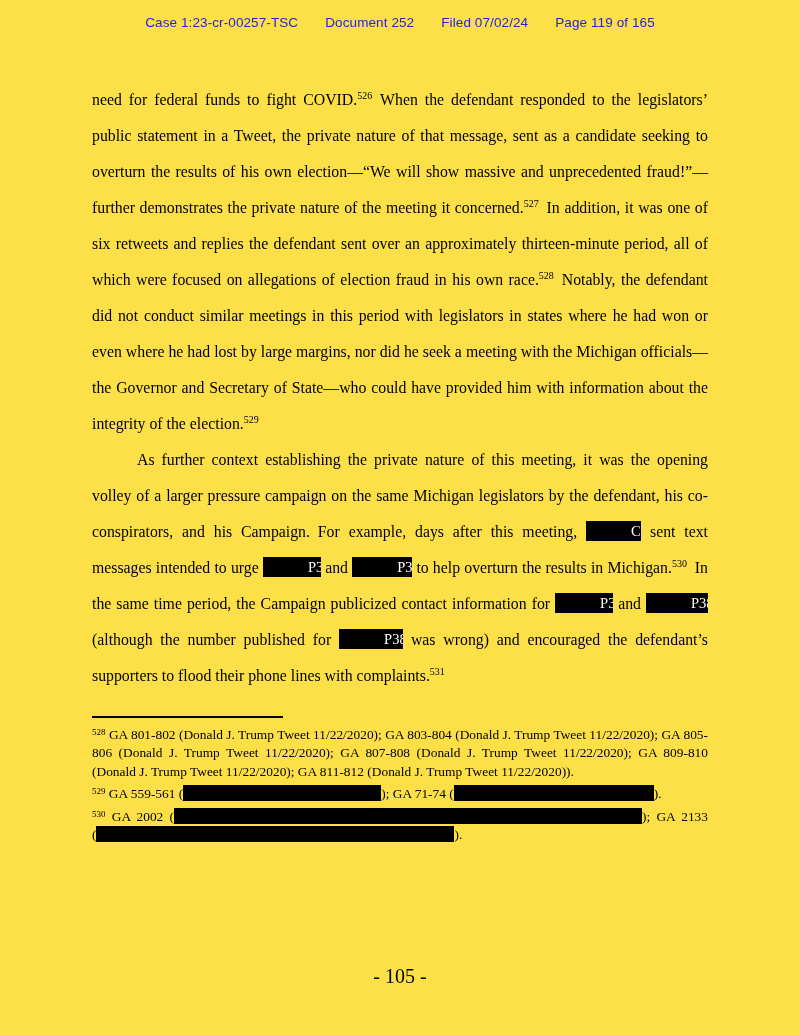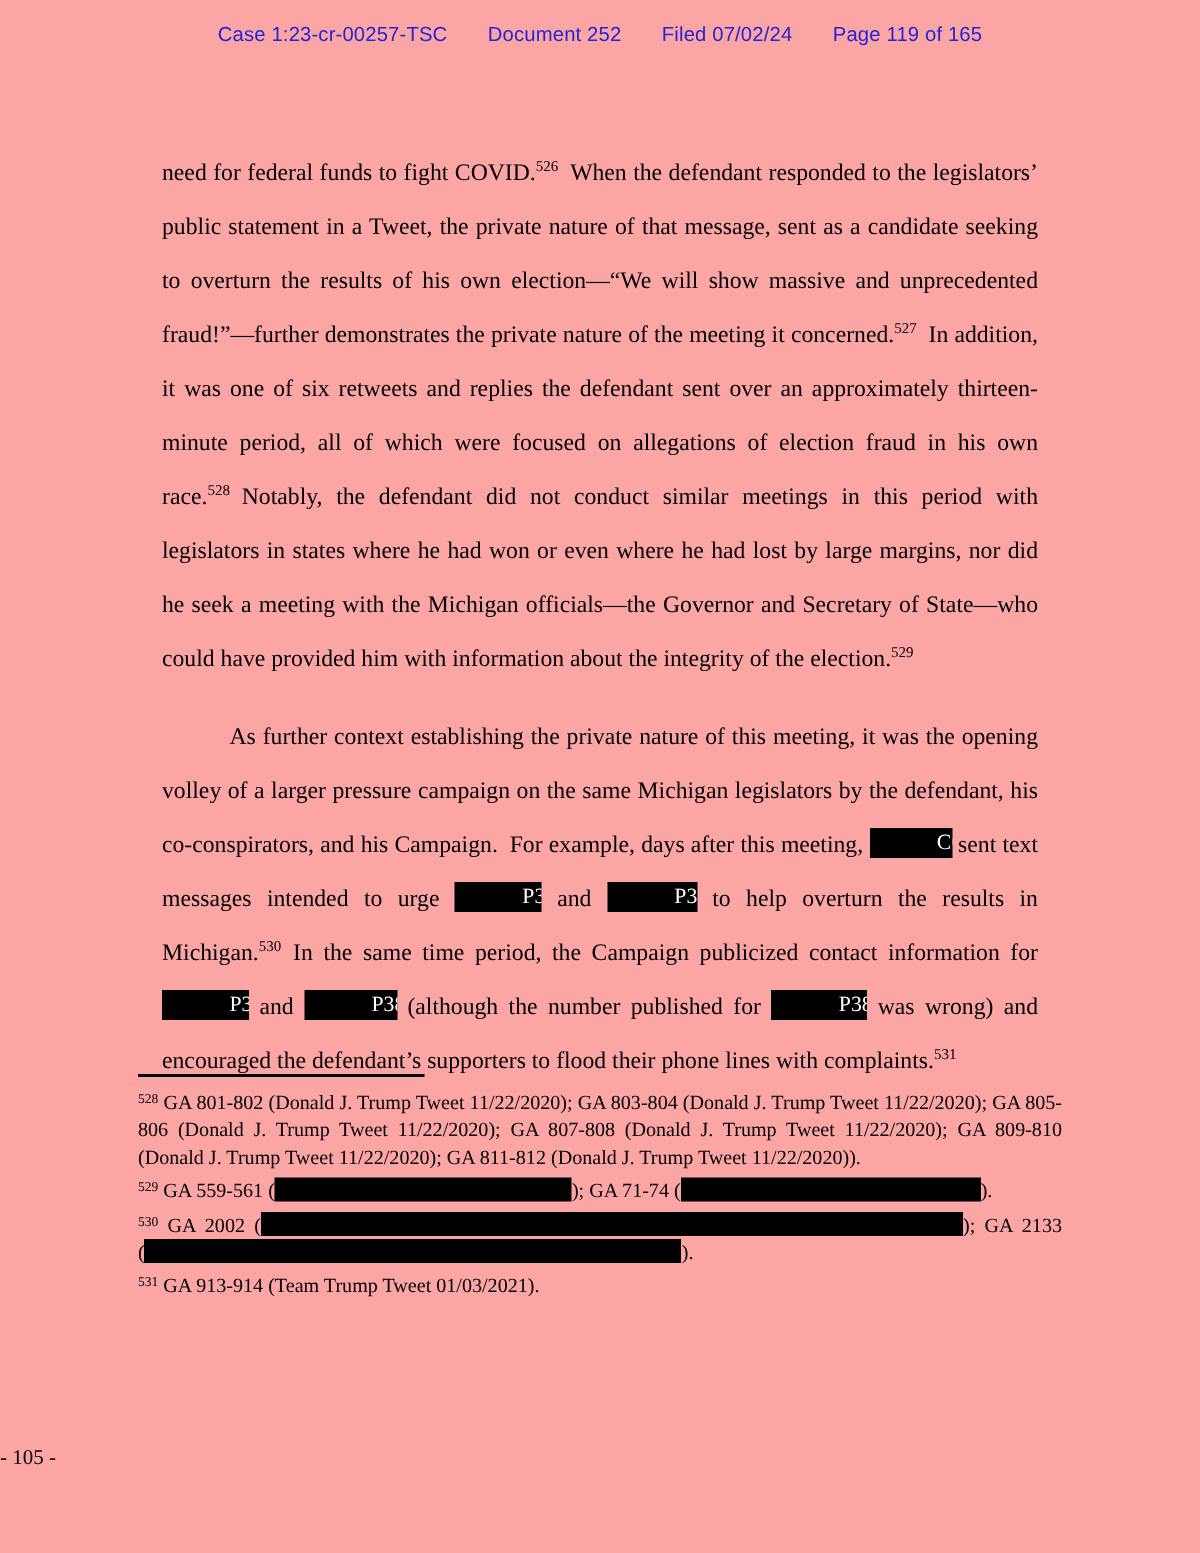--- a/index.html
+++ b/index.html
@@ -1,21 +1,21 @@
 <!DOCTYPE html>
 <html><head>
 <meta charset="utf-8">
 <style>
   html, body { margin: 0; padding: 0; background: #e8e8e8; }
   .page {
     position: relative;
     width: 800px;
     height: 1035px;
     margin: 0 auto;
-    background: #fca5a5;
+    background: #fde047;
     font-family: "Liberation Serif", "DejaVu Serif", serif;
     color: #000000;
     overflow: hidden;
   }
   .case-header {
     position: absolute;
     top: 15px;
     left: 0;
     right: 0;
     display: flex;
@@ -29,21 +29,21 @@
   .content {
     position: absolute;
     top: 82px;
     left: 92px;
     width: 616px;
   }
   .para {
     font-size: 15.8px;
     line-height: 36px;
     text-align: justify;
-    margin: 16px;
+    margin: 0;
   }
   .para.indent { text-indent: 45px; }
   .fn-ref {
     font-size: 10px;
     line-height: 0;
     vertical-align: 6px;
     letter-spacing: 0;
   }
   .redaction-box {
     display: inline-block;
@@ -81,21 +81,22 @@
     margin: 0 0 4px 0;
   }
   .footnote .fn-ref { font-size: 9px; vertical-align: 4px; }
   .footnote .redaction-bar { height: 16px; vertical-align: -3px; }
   .nowrap-unit { white-space: nowrap; }
   .page-number {
     position: absolute;
     top: 965px;
     left: 0;
     right: 0;
-    font-size: 14px;
+    text-align: center;
+    font-size: 20px;
   }
   em { font-style: italic; }
 </style>
 </head>
 <body>
 
 <div class="page">
 
   <div class="case-header" style="color: rgb(36, 36, 214);">
     <span>Case 1:23-cr-00257-TSC</span>
@@ -108,19 +109,18 @@
       <div class="para"><span>need for federal funds to fight COVID.</span><span class="fn-ref">526</span><span> When the defendant responded to the legislators’ public statement in a Tweet, the private nature of that message, sent as a candidate seeking to overturn the results of his own election—“We will show massive and unprecedented fraud!”—further demonstrates the private nature of the meeting it concerned.</span><span class="fn-ref">527</span><span> In addition, it was one of six retweets and replies the defendant sent over an approximately thirteen-minute period, all of which were focused on allegations of election fraud in his own race.</span><span class="fn-ref">528</span><span> Notably, the defendant did not conduct similar meetings in this period with legislators in states where he had won or even where he had lost by large margins, nor did he seek a meeting with the Michigan officials—the Governor and Secretary of State—who could have provided him with information about the integrity of the election.</span><span class="fn-ref">529</span></div>
       <div class="para indent"><span>As further context establishing the private nature of this meeting, it was the opening volley of a larger pressure campaign on the same Michigan legislators by the defendant, his co-conspirators, and his Campaign. For example, days after this meeting, </span><span class="redaction-box" style="width: 55px; background: rgb(0, 0, 0); color: rgb(255, 255, 255);">CC1</span><span> sent text messages intended to urge </span><span class="redaction-box" style="width: 58px; background: rgb(0, 0, 0); color: rgb(255, 255, 255);">P37</span><span> and </span><span class="redaction-box" style="width: 60px; background: rgb(0, 0, 0); color: rgb(255, 255, 255);">P38</span><span> to help overturn the results in Michigan.</span><span class="fn-ref">530</span><span> In the same time period, the Campaign publicized contact information for </span><span class="redaction-box" style="width: 58px; background: rgb(0, 0, 0); color: rgb(255, 255, 255);">P37</span><span> and </span><span class="redaction-box" style="width: 62px; background: rgb(0, 0, 0); color: rgb(255, 255, 255);">P38</span><span> (although the number published for </span><span class="redaction-box" style="width: 64px; background: rgb(0, 0, 0); color: rgb(255, 255, 255);">P38</span><span> was wrong) and encouraged the defendant’s supporters to flood their phone lines with complaints.</span><span class="fn-ref">531</span></div>
     </div>
 
   <div class="fn-area">
     <div class="fn-separator"></div>
     <div>
         <div class="footnote"><span class="fn-ref">528</span> <span>GA 801-802 (Donald J. Trump Tweet 11/22/2020); GA 803-804 (Donald J. Trump Tweet 11/22/2020); GA 805-806 (Donald J. Trump Tweet 11/22/2020); GA 807-808 (Donald J. Trump Tweet 11/22/2020); GA 809-810 (Donald J. Trump Tweet 11/22/2020); GA 811-812 (Donald J. Trump Tweet 11/22/2020)).</span></div>
         <div class="footnote"><span class="fn-ref">529</span> <span>GA 559-561 (</span><span class="redaction-bar" style="width: 198px; background: rgb(0, 0, 0);"></span><span>); GA 71-74 (</span><span class="redaction-bar" style="width: 200px; background: rgb(0, 0, 0);"></span><span>).</span></div>
         <div class="footnote"><span class="fn-ref">530</span> <span>GA 2002 (</span><span class="redaction-bar" style="width: 468px; background: rgb(0, 0, 0);"></span><span>); GA 2133 </span><span class="nowrap-unit"><span>(</span><span class="redaction-bar" style="width: 358px; background: rgb(0, 0, 0);"></span><span>).</span></span></div>
-        <div class="footnote"><span class="fn-ref">531</span> <span>GA 913-914 (Team Trump Tweet 01/03/2021).</span></div>
       </div>
   </div>
 
   <div class="page-number">- 105 -</div>
 
 </div>
 
 </body></html>

